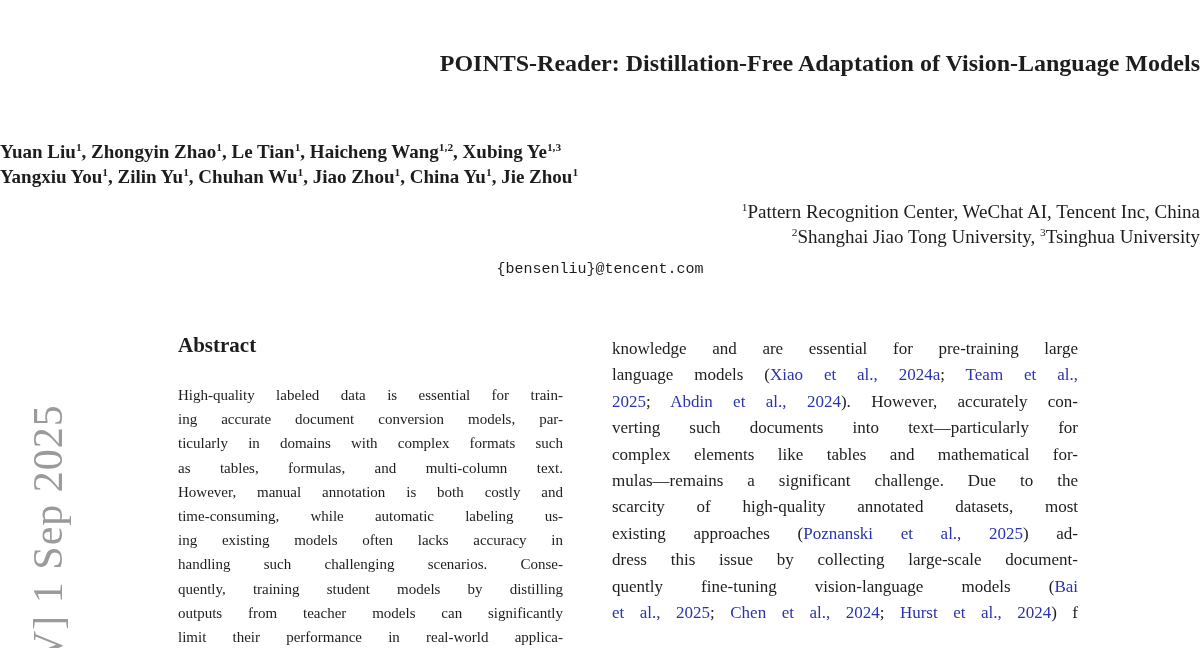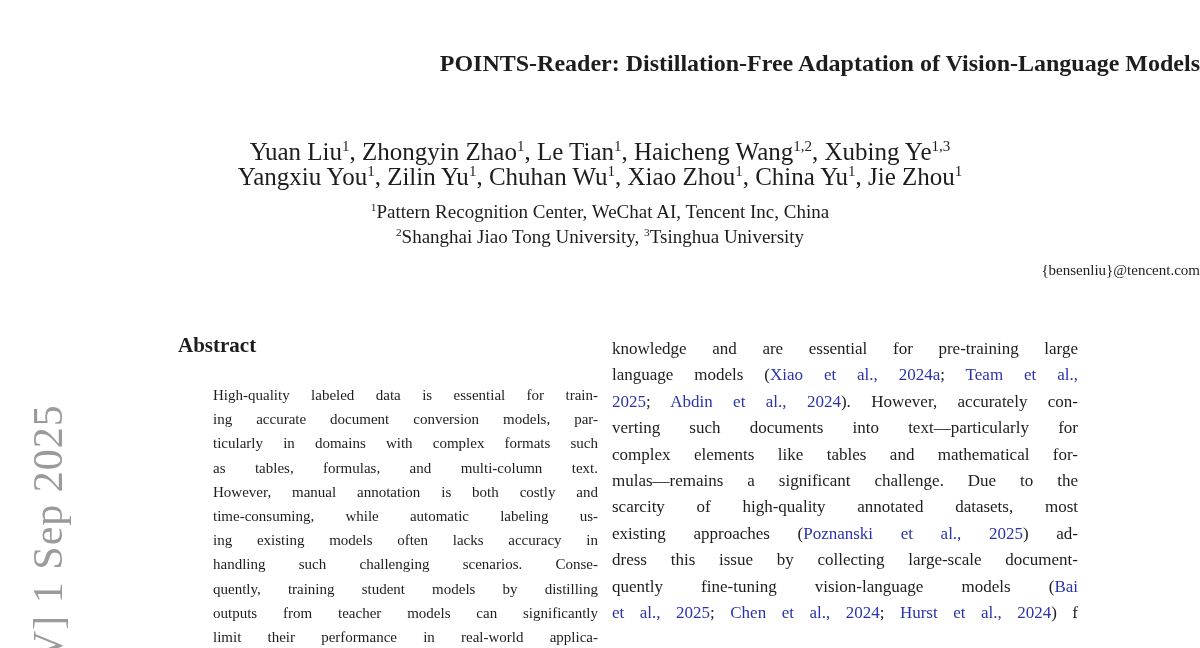--- a/index.html
+++ b/index.html
@@ -11,37 +11,37 @@
     position:absolute;left:22px;top:661px;transform:rotate(-90deg);transform-origin:0 0;
     font-size:42px;line-height:52px;color:var(--watermark-color,#9b9b9b);
     white-space:nowrap;letter-spacing:1px;
   }
   .title{
     position:absolute;top:48px;left:0;width:100%;margin:0;
     text-align:right;font-size:24px;font-weight:bold;line-height:30px;
   }
   .authors-block{
     position:absolute;top:139px;left:0;width:100%;
-    text-align:center;font-weight:normal;font-size:25px;line-height:25px;
+    font-weight:bold;font-size:19px;line-height:25px;
   }
   .affils-block{
     position:absolute;top:199px;left:0;width:100%;
-    text-align:center;font-weight:normal;font-size:19px;line-height:25px;
+    text-align:right;font-weight:normal;font-size:19px;line-height:25px;
   }
   .email{
-    position:absolute;top:259px;left:0;width:100%;text-align:right;
-    font-family:Liberation Serif, serif;font-size:15px;line-height:22px;
+    position:absolute;top:259px;left:0;width:100%;text-align:center;
+    font-family:Liberation Mono, monospace;font-size:15px;line-height:22px;
   }
   .abstract-heading{
     position:absolute;left:178px;top:331px;width:385px;margin:0;
     text-align:left;font-size:21px;font-weight:bold;line-height:28px;
   }
   .col-abstract{
     position:absolute;left:178px;top:383px;width:385px;
-    font-size:15px;line-height:24.2px;margin-left:35px;
+    font-size:15px;line-height:24.2px;
   }
   .col-intro{
     position:absolute;left:612px;top:336px;width:466px;
     font-size:17px;line-height:26.4px;
   }
   .jline{text-align:justify;text-align-last:justify;}
   .cite{color:var(--link-color,#2a34aa);}
   sup{font-size:60%;line-height:0;vertical-align:super;}
 </style>
 </head>
@@ -50,21 +50,21 @@
 <div class="page">
 
   <div class="watermark">V] 1 Sep 2025</div>
 
   <h1 class="title">
     <span>POINTS-Reader: Distillation-Free Adaptation of Vision-Language Models</span><br>
   </h1>
 
   <div class="authors-block">
     <div><span>Yuan Liu</span><sup>1</sup><span>, Zhongyin Zhao</span><sup>1</sup><span>, Le Tian</span><sup>1</sup><span>, Haicheng Wang</span><sup>1,2</sup><span>, Xubing Ye</span><sup>1,3</sup></div>
-    <div><span>Yangxiu You</span><sup>1</sup><span>, Zilin Yu</span><sup>1</sup><span>, Chuhan Wu</span><sup>1</sup><span>, Xiao Zhou</span><sup>1</sup><span>, China Yu</span><sup>1</sup><span>, Jie Zhou</span><sup>1</sup></div>
+    <div><span>Yangxiu You</span><sup>1</sup><span>, Zilin Yu</span><sup>1</sup><span>, Chuhan Wu</span><sup>1</sup><span>, Jiao Zhou</span><sup>1</sup><span>, China Yu</span><sup>1</sup><span>, Jie Zhou</span><sup>1</sup></div>
   </div>
 
   <div class="affils-block">
     <div><sup>1</sup><span>Pattern Recognition Center, WeChat AI, Tencent Inc, China</span></div>
     <div><sup>2</sup><span>Shanghai Jiao Tong University, </span><sup>3</sup><span>Tsinghua University</span></div>
   </div>
 
   <div class="email">{bensenliu}@tencent.com</div>
 
   <h2 class="abstract-heading">Abstract</h2>

